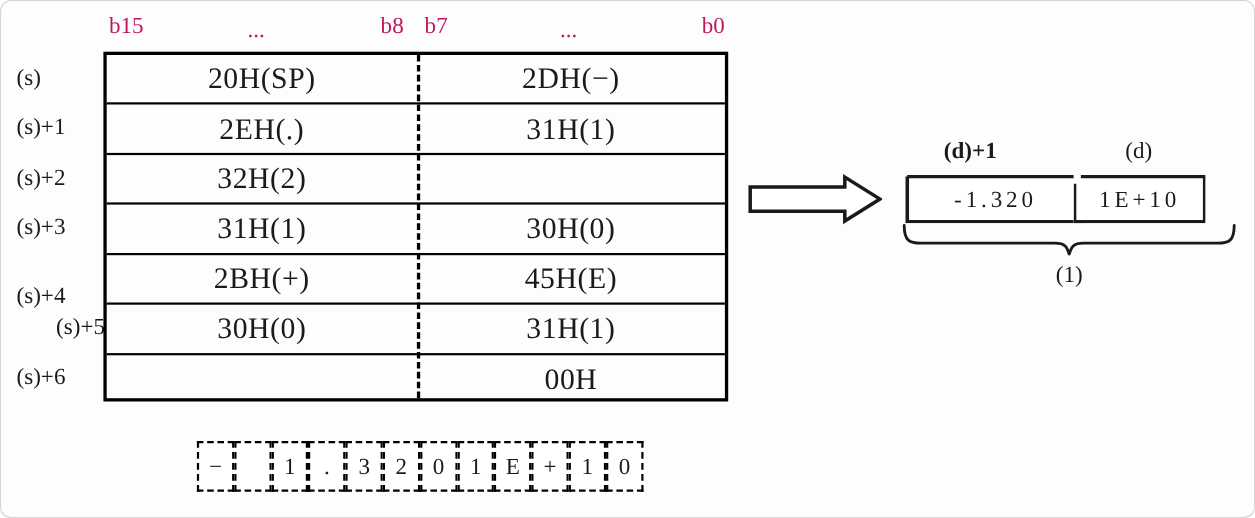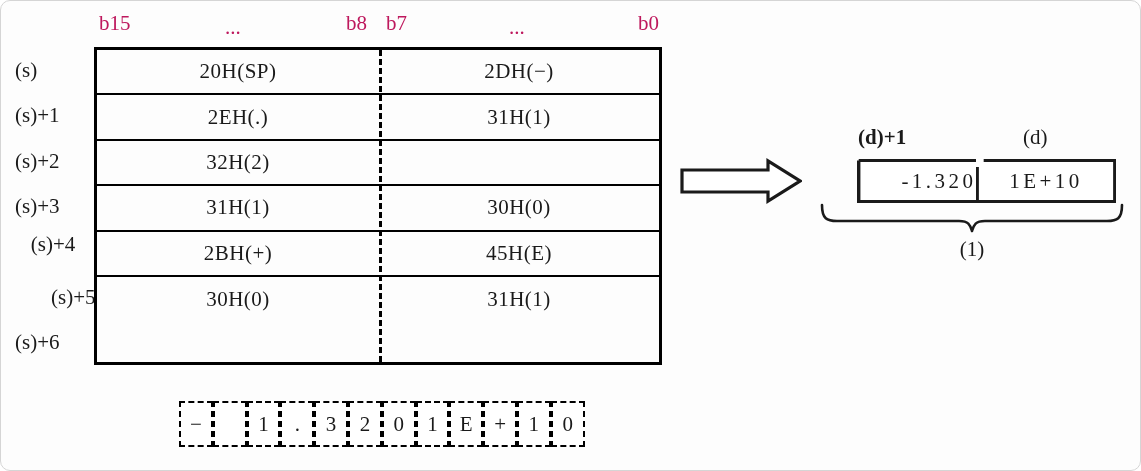--- a/index.html
+++ b/index.html
@@ -46,21 +46,21 @@
     box-sizing: border-box;
     border-bottom: 2px solid #000;
     display: flex;
   }
   .src-row:last-child { border-bottom: none; }
   .src-cell {
     flex: 1 1 0;
     display: flex;
     align-items: center;
     justify-content: center;
-    font-size: 21px;
+    font-size: 27px;
     color: #1a1a1a;
     letter-spacing: 0.5px;
     box-sizing: border-box;
   }
   .src-cell.hi { flex: 0 0 282px; }
   .src-cell.lo { flex: 0 0 280px; }
 
   
   #src-divider {
     position: absolute;
@@ -108,26 +108,26 @@
     box-sizing: border-box;
     display: flex;
     align-items: center;
     justify-content: center;
     font-size: 21px;
     letter-spacing: 3.5px;
     color: #1a1a1a;
     background: #ffffff;
   }
   #dest-box-hi {
-    left: 856px;
+    left: 822px;
     width: 164px;
   }
   #dest-box-lo {
     left: 975px;
-    width: 140px;
+    width: 120px;
   }
   
   .box-frame {
     position: absolute;
     left: 0; top: 0;
     width: 100%; height: 100%;
     pointer-events: none;
   }
 
   
@@ -183,21 +183,21 @@
       <div class="bit-label" style="left: 385px; top: 12px;">b7</div>
       <div class="bit-label" style="left: 508px; top: 16px;">...</div>
       <div class="bit-label" style="left: 637px; top: 12px;">b0</div>
     </div>
 
   <div id="row-labels">
       <div class="row-label" style="top: 58.7143px;">(s)</div>
       <div class="row-label" style="top: 104.143px;">(s)+1</div>
       <div class="row-label" style="top: 149.571px;">(s)+2</div>
       <div class="row-label" style="top: 195px;">(s)+3</div>
-      <div class="row-label" style="top: 233px; text-align: center;">(s)+4</div>
+      <div class="row-label" style="top: 257px;">(s)+4</div>
       <div class="row-label" style="top: 285.857px; margin-left: 36px;">(s)+5</div>
       <div class="row-label" style="top: 331.286px;">(s)+6</div>
     </div>
 
   <div id="src-table">
     <div id="src-rows">
         <div class="src-row">
           <div class="src-cell hi">20H(SP)</div>
           <div class="src-cell lo">2DH(−)</div>
         </div>
@@ -212,20 +212,24 @@
           <div class="src-cell hi">31H(1)</div>
           <div class="src-cell lo">30H(0)</div>
         </div>
         <div class="src-row">
           <div class="src-cell hi">2BH(+)</div>
           <div class="src-cell lo">45H(E)</div>
         </div>
         <div class="src-row">
           <div class="src-cell hi">30H(0)</div>
           <div class="src-cell lo">31H(1)</div>
+        </div>
+        <div class="src-row">
+          <div class="src-cell hi"></div>
+          <div class="src-cell lo">00H</div>
         </div>
       </div>
     <div id="src-divider"></div>
   </div>
 
   <div id="arrow">
     <svg viewBox="0 0 122 46" width="122" height="46">
       <polygon points="2,12 88,12 88,3 120,23 88,43 88,34 2,34" fill="#ffffff" stroke="#1a1a1a" stroke-width="3.2" stroke-linejoin="miter"></polygon>
     </svg>
   </div>

